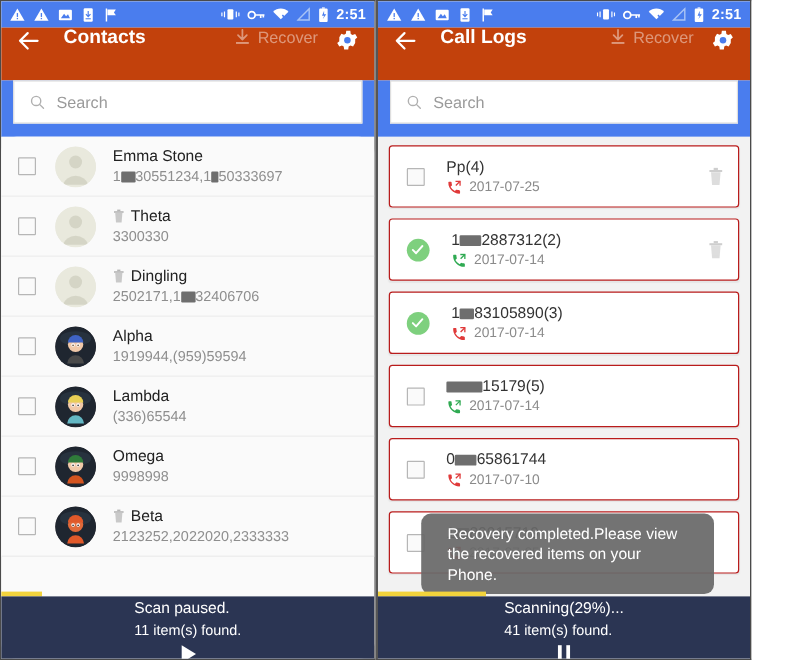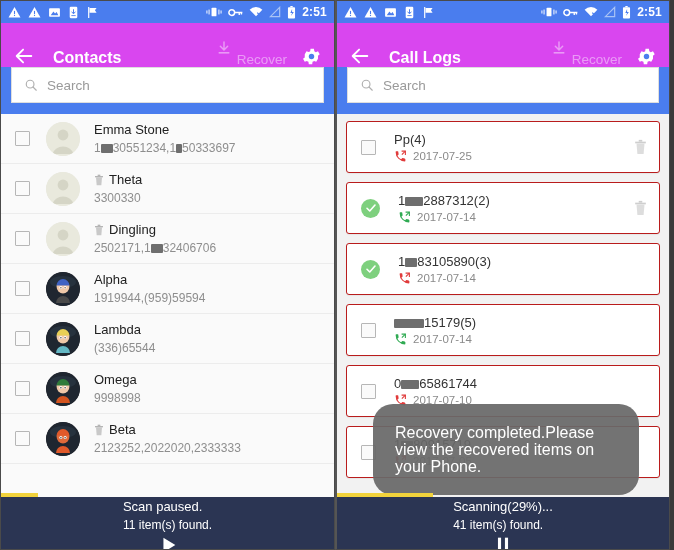--- a/index.html
+++ b/index.html
@@ -2,21 +2,21 @@
 <html><head>
 <meta charset="utf-8">
 <style>
   * { box-sizing: border-box; margin: 0; padding: 0; }
   html, body {
     width: 674px; height: 550px;
     background: #ffffff;
     font-family: "Liberation Sans", sans-serif;
     overflow: hidden;
   }
-  .screens { display: flex; width: 674px; height: 550px; background:#3a3a3a; }
+  .screens { display: flex; width: 626px; height: 550px; background:#3a3a3a; }
   .panel {
     position: relative;
     width: 335px; height: 550px;
     background: #f7f7f7;
     overflow: hidden;
     border: 1px solid #4a4a4a;
   }
   .panel + .panel { border-left: 2px solid #555; }
 
   
@@ -25,34 +25,34 @@
     display: flex; align-items: center;
     padding: 0 7px; color: #ffffff;
   }
   .sb-left { display: flex; align-items: center; gap: 7px; flex: 1; }
   .sb-right { display: flex; align-items: center; gap: 6px; }
   .sb-ico { display:block; }
   .sb-time { font-size: 12px; font-weight: bold; letter-spacing: .2px; }
 
   
   .appbar {
-    height: 44px; background: #d946ef;
-    display: flex; align-items: flex-end; padding: 0 12px;
+    height: 44px; background: #c2410c;
+    display: flex; align-items: flex-start; padding: 0 12px;
     color: #ffffff;
   }
   .back-arrow { width: 22px; height: 22px; cursor: pointer; flex: none; }
   .app-title {
     font-size: 16px; font-weight: bold; margin-left: 18px;
     flex: 1; white-space: nowrap;
   }
   .recover-btn {
     display: flex; align-items: center; gap: 5px;
     opacity: .45; margin-right: 14px;
   }
-  .recover-label { font-size: 13.5px; color: #ffffff; margin-top: 24px; }
+  .recover-label { font-size: 13.5px; color: #ffffff; }
   .gear { width: 21px; height: 21px; }
 
   
   .search-wrap { background: #4a7dee; padding: 0 10px 11px 10px; }
   .search-box {
     height: 36px; background: #ffffff;
     display: flex; align-items: center; gap: 9px;
     padding: 16px 12px;
     border: 1px solid #dedede;
   }
@@ -117,22 +117,22 @@
     font-size: 11.5px; color: #8a8a8a; line-height: 16px;
     display: flex; align-items: center; gap: 6px;
   }
   .call-ico { width: 13px; height: 13px; flex: none; }
   .trash-lg { width: 13px; height: 16px; flex: none; opacity: .5; }
 
   
   .toast {
     position: absolute; left: 36px; right: 30px; bottom: 54px;
     background: rgba(104,104,104,.93);
-    border-radius: 20px; padding: 20px 22px;
-    color: #ffffff; font-size: 16px; line-height: 17px;
+    border-radius: 8px; padding: 8px 22px;
+    color: #ffffff; font-size: 13px; line-height: 17px;
     z-index: 5;
   }
 
   
   .progress { position: absolute; left: 0; bottom: 52px; height: 4px; background: transparent; width: 100%; z-index: 6;}
   .progress > i { display: block; height: 100%; background: #f2d33c; }
   .bottombar {
     position: absolute; left: 0; right: 0; bottom: 0;
     height: 52px; background: #2b3553;
     display: flex; align-items: center;

